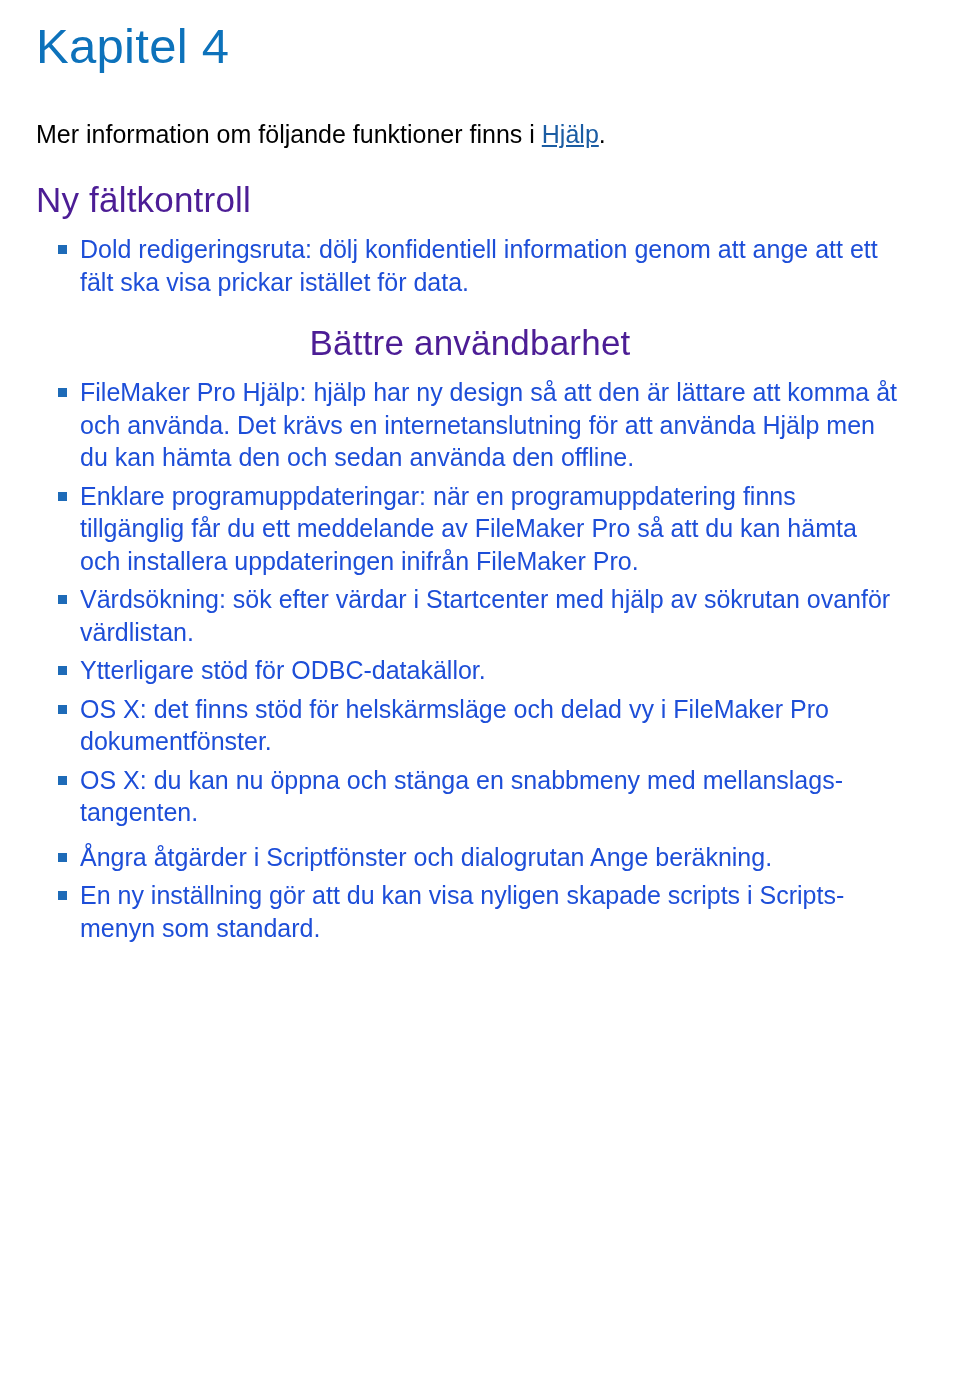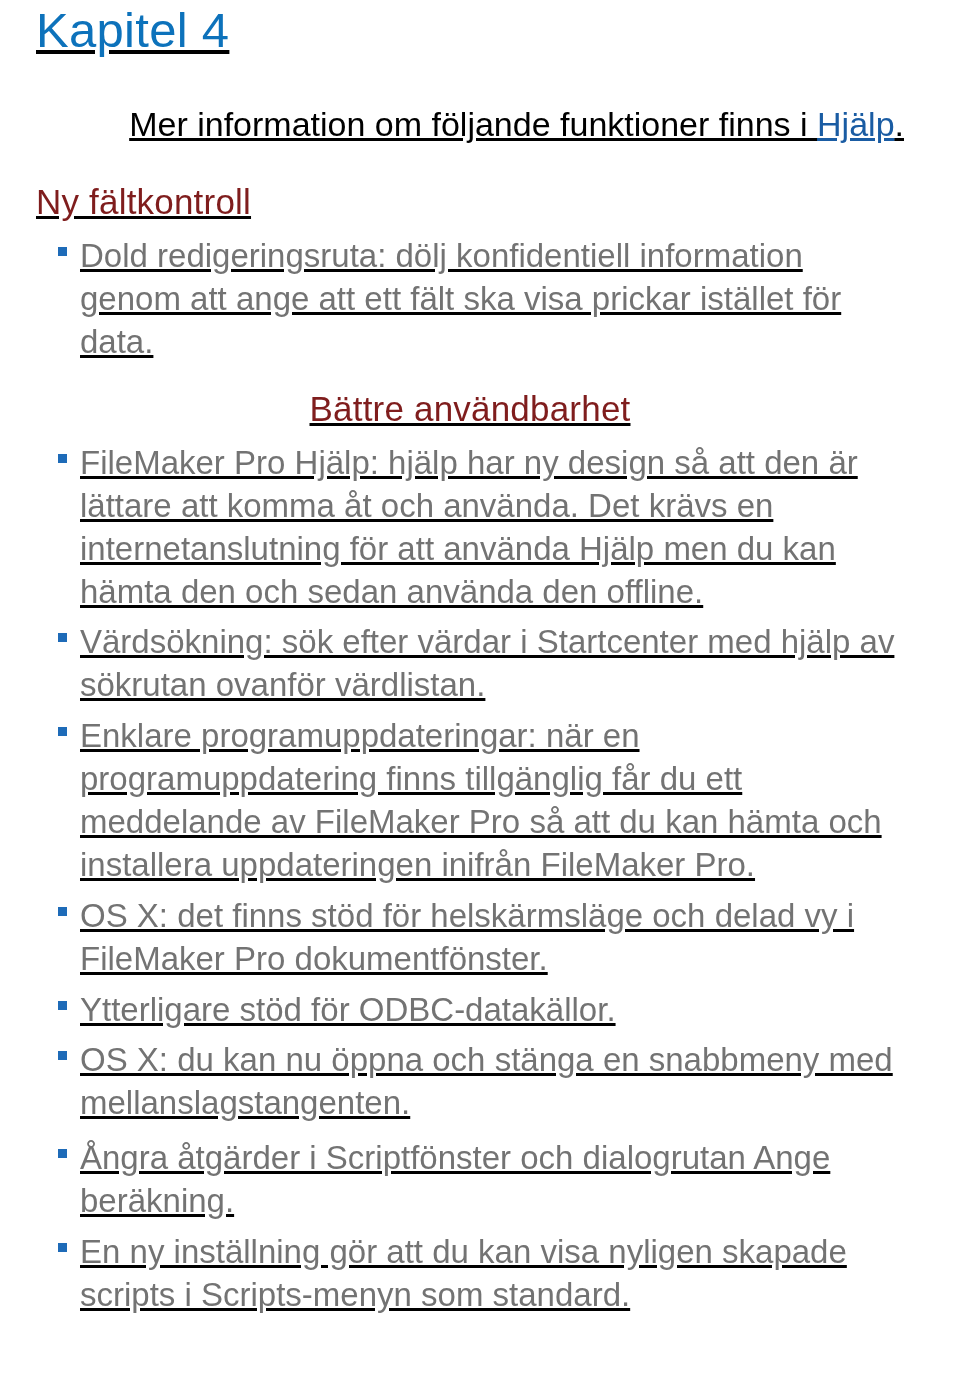--- a/index.html
+++ b/index.html
@@ -6,67 +6,64 @@
     margin: 0;
     padding: 0;
     width: 960px;
     background: #ffffff;
     font-family: Arial, Helvetica, sans-serif;
     color: #000000;
   }
   .page {
     box-sizing: border-box;
     width: 940px;
-    padding: 0 36px 26px 36px;
-    text-decoration: underline;
+    padding: 16px 36px 26px 36px;
   }
   .chapter-heading {
     font-family: "Segoe UI Light", "Helvetica Neue", Arial, sans-serif;
     font-weight: 300;
     color: #0d72bb;
     font-size: 49px;
     line-height: 1.15;
     margin: 0;
     padding-top: 2px;
     letter-spacing: 0.3px;
   }
   .intro {
-    font-size: 34px;
+    font-size: 25px;
     line-height: 1.32;
     margin-top: 44px;
-    text-align: right;
   }
   a.link {
     color: #1a5ca3;
     text-decoration: underline;
   }
   .section-heading {
     font-family: "Segoe UI Light", "Helvetica Neue", Arial, sans-serif;
     font-weight: 300;
-    color: #7f1d1d;
+    color: #4c1d95;
     font-size: 35px;
     line-height: 1.2;
     margin: 0;
     letter-spacing: 0.2px;
   }
   .gap-h2-after-intro { margin-top: 28px; }
   .gap-h2 { margin-top: 24px; text-align: center; }
   ul.bullets {
     list-style: none;
     margin: 12px 0 0 0;
     padding: 0 0 0 22px;
   }
   ul.bullets li {
     position: relative;
-    font-size: 33px;
+    font-size: 25px;
     line-height: 1.30;
     padding-left: 22px;
     margin-bottom: 6px;
-    color: #737373;
-    margin-top: 8px;
+    color: #1d4ed8;
   }
   ul.bullets li::before {
     content: "";
     position: absolute;
     left: 0;
     top: 12px;
     width: 9px;
     height: 9px;
     background: #1e6bb8;
   }
@@ -85,24 +82,24 @@
   </p>
 
   <h2 class="section-heading gap-h2-after-intro">Ny fältkontroll</h2>
   <ul class="bullets">
     <li><span>Dold redigeringsruta: dölj konfidentiell information genom att ange att ett fält ska visa prickar istället för data.</span></li>
   </ul>
 
   <h2 class="section-heading gap-h2">Bättre användbarhet</h2>
   <ul class="bullets">
     <li><span>FileMaker Pro Hjälp: hjälp har ny design så att den är lättare att komma åt och använda. Det krävs en internetanslutning för att använda Hjälp men du kan hämta den och sedan använda den offline.</span></li>
+    <li><span>Enklare programuppdateringar: när en programuppdatering finns tillgänglig får du ett meddelande av FileMaker Pro så att du kan hämta och installera uppdateringen inifrån FileMaker Pro.</span></li>
     <li><span>Värdsökning: sök efter värdar i Startcenter med hjälp av sökrutan ovanför värdlistan.</span></li>
-    <li><span>Enklare programuppdateringar: när en programuppdatering finns tillgänglig får du ett meddelande av FileMaker Pro så att du kan hämta och installera uppdateringen inifrån FileMaker Pro.</span></li>
+    <li><span>Ytterligare stöd för ODBC-datakällor.</span></li>
     <li><span>OS X: det finns stöd för helskärmsläge och delad vy i FileMaker Pro dokumentfönster.</span></li>
-    <li><span>Ytterligare stöd för ODBC-datakällor.</span></li>
     <li><span>OS X: du kan nu öppna och stänga en snabbmeny med mellanslags­tangenten.</span></li>
   </ul>
 
   <ul class="bullets">
     <li><span>Ångra åtgärder i Scriptfönster och dialogrutan Ange beräkning.</span></li>
     <li><span>En ny inställning gör att du kan visa nyligen skapade scripts i Scripts-menyn som standard.</span></li>
   </ul>
 
 </div>
 

